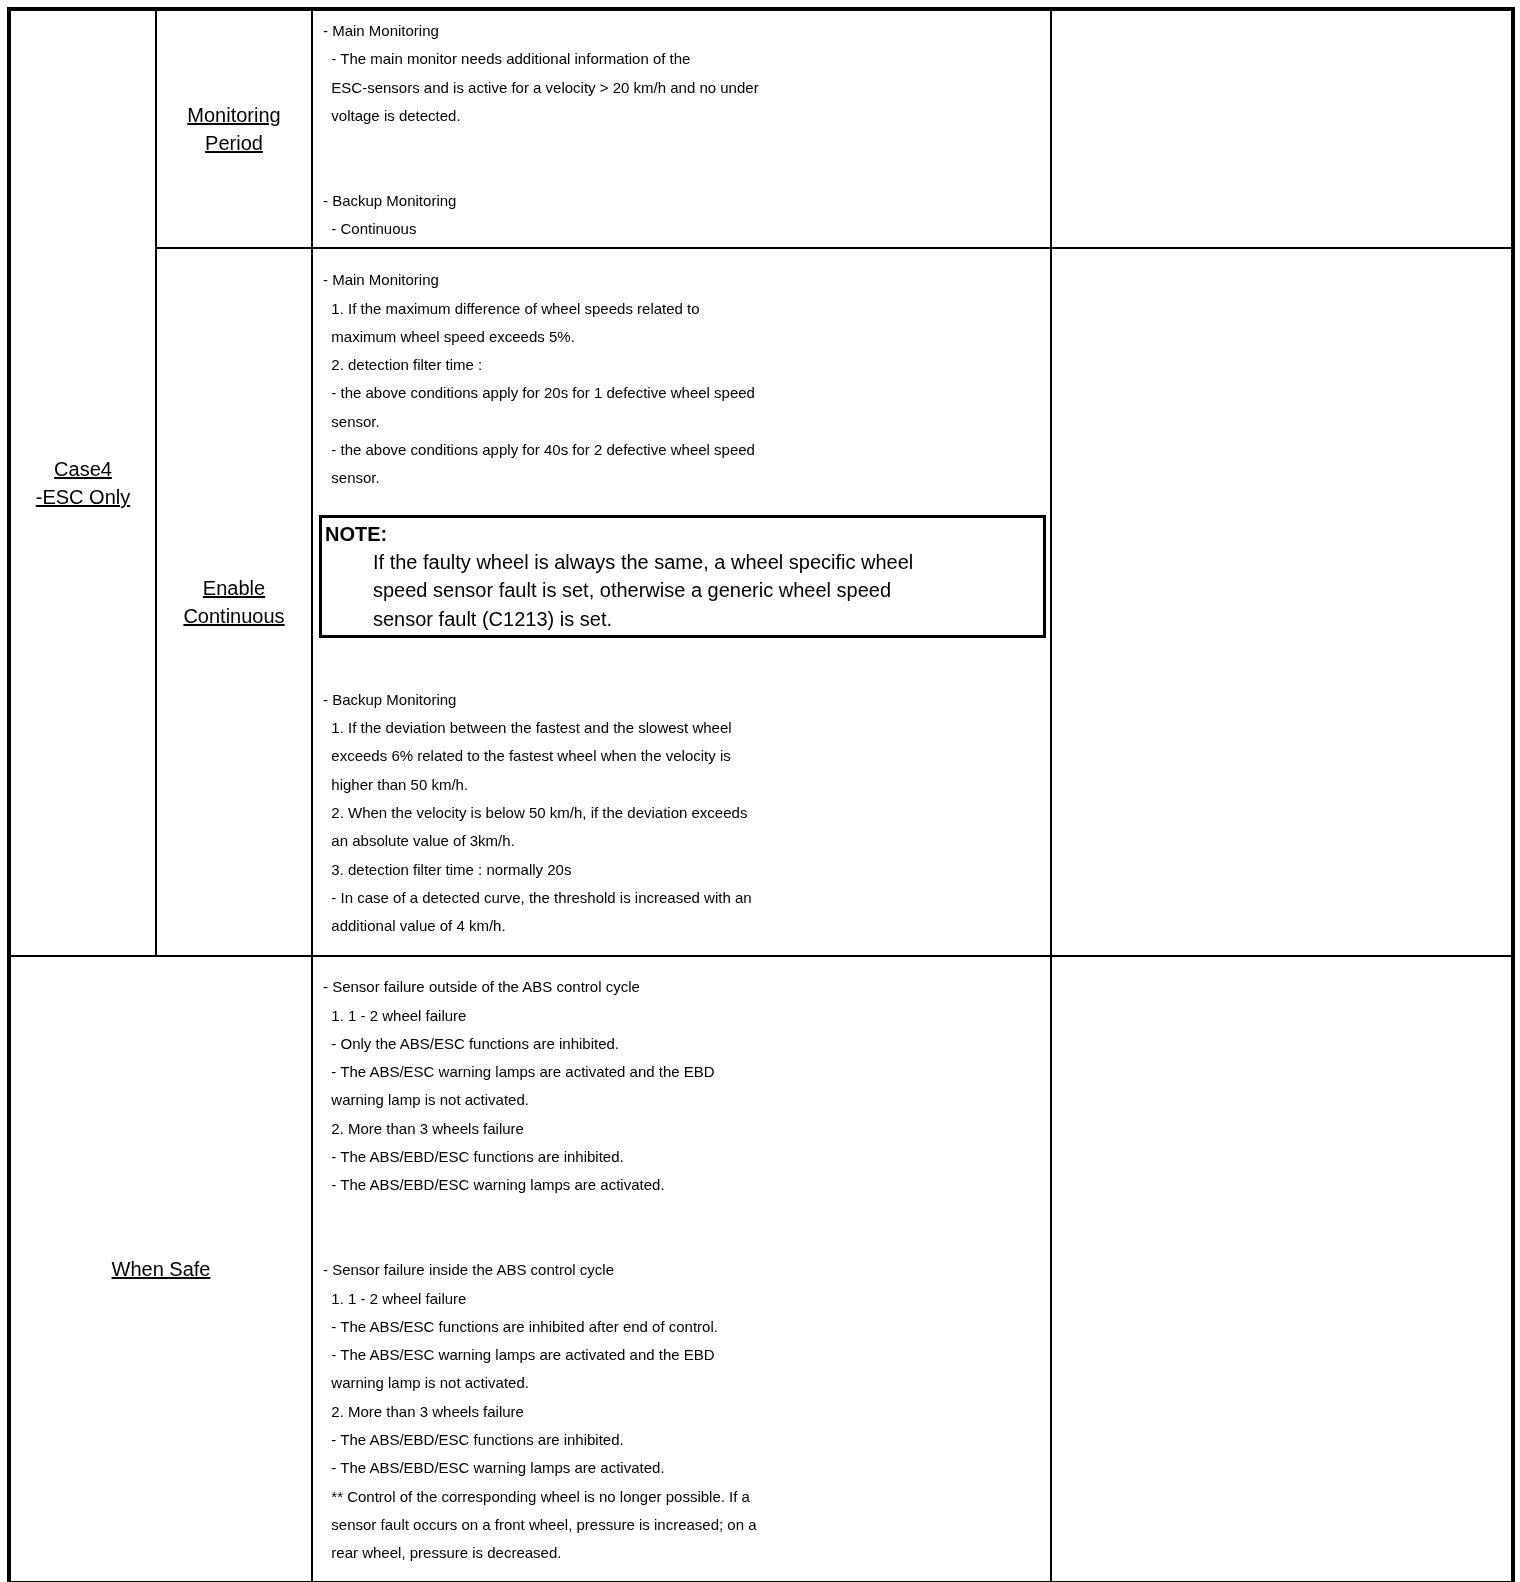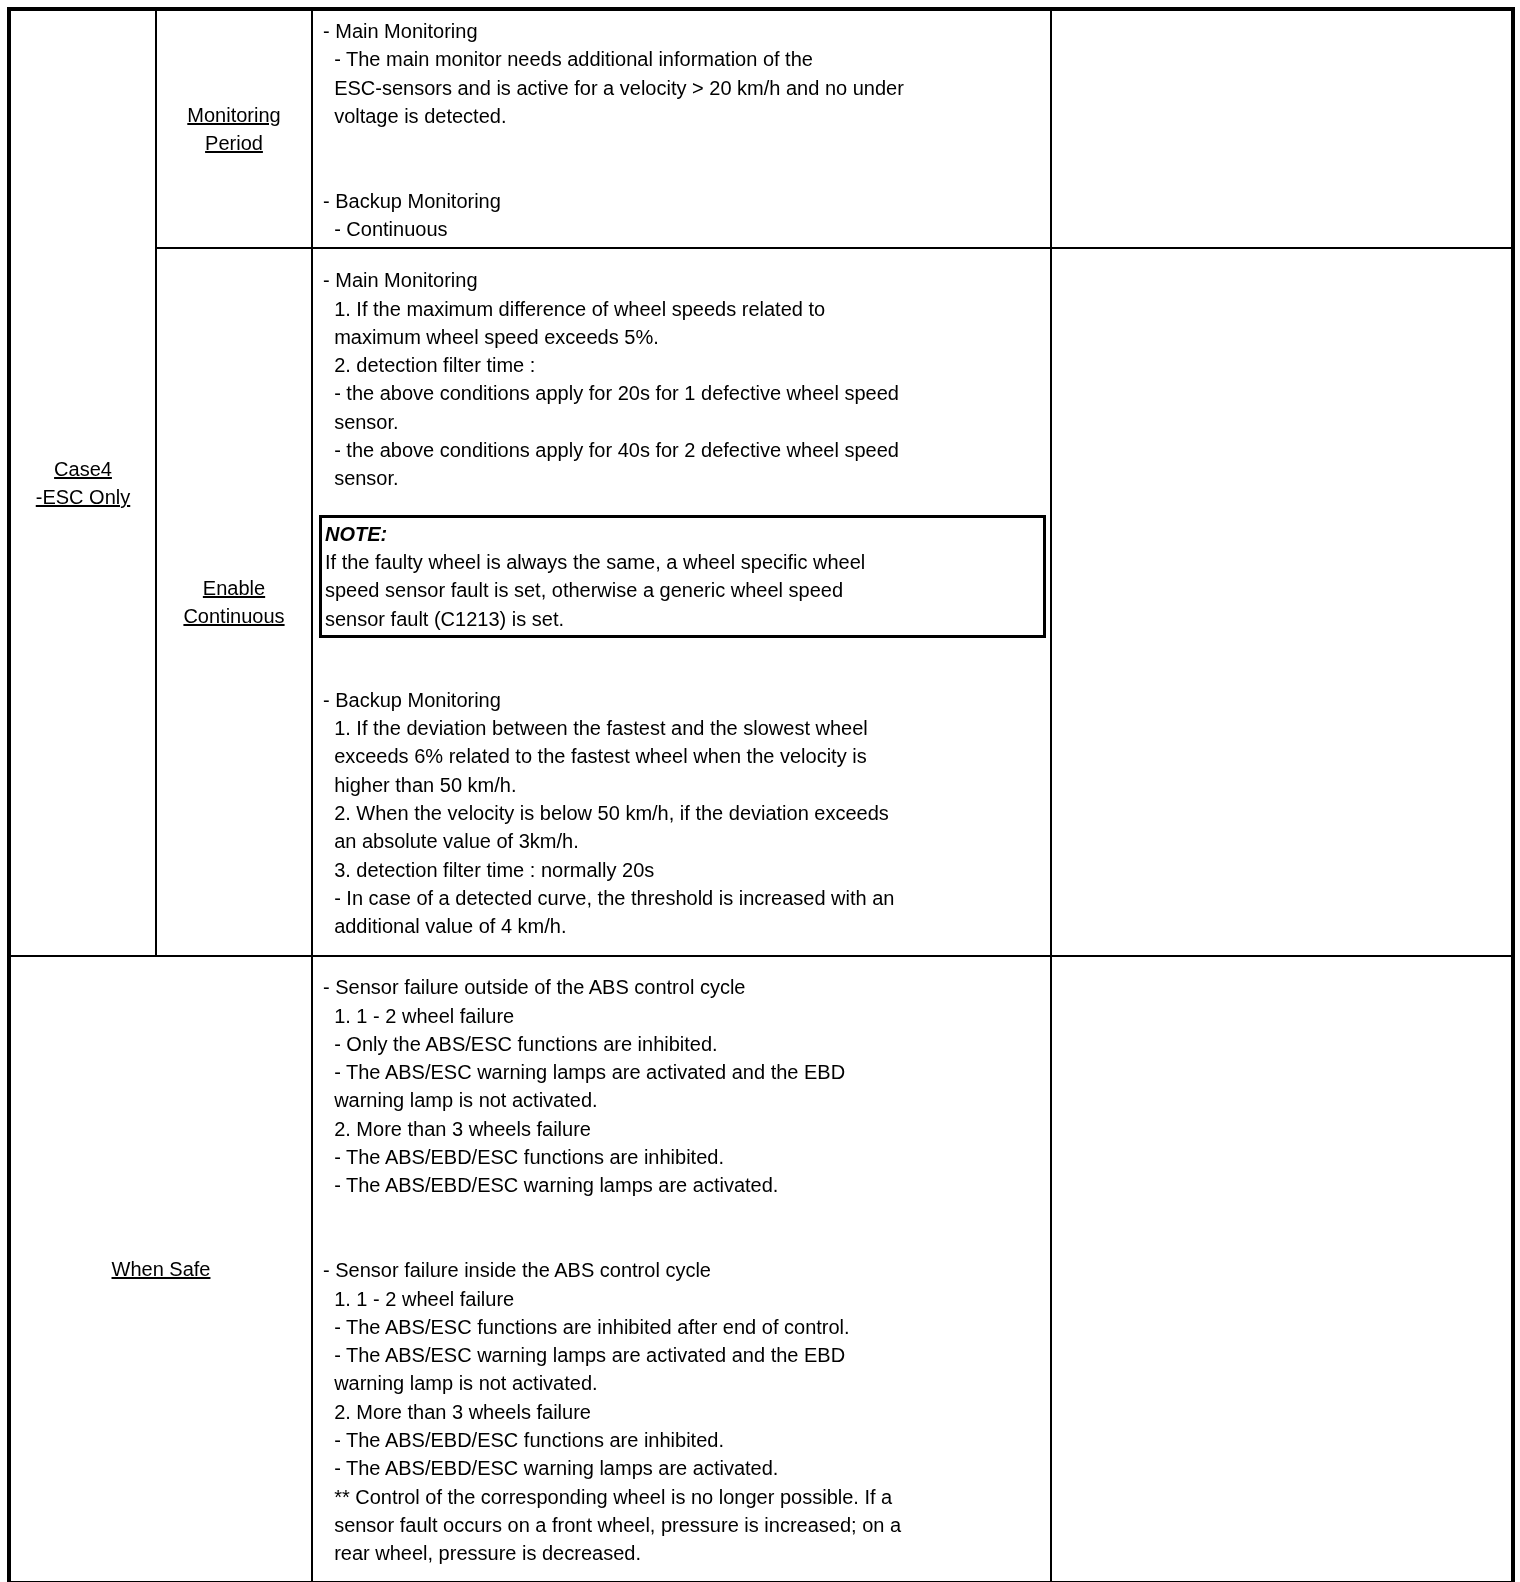--- a/index.html
+++ b/index.html
@@ -35,40 +35,40 @@
     text-align: center;
     font-size: 20px;
     line-height: 28px;
     white-space: pre-line;
     text-decoration: underline;
   }
   .content-cell {
     vertical-align: top;
   }
   .content {
-    font-size: 20px;
+    font-size: 15px;
     line-height: 28.3px;
     white-space: pre-wrap;
     padding: 6px 6px 4px 10px;
   }
   .content.no-bottom-pad { padding-bottom: 0; }
   .note-box {
     border: 3px solid #000000;
     margin: 22px 4px 42px 6px;
     padding: 2px 4px 2px 3px;
     font-size: 20px;
     line-height: 28.3px;
   }
   .note-title {
     font-weight: bold;
     white-space: pre-wrap;
-    font-style: italic;
   }
   .note-body {
     white-space: pre-wrap;
+    margin-left: 48px;
   }
   tr.row-monitoring { height: 229px; }
   tr.row-enable { height: 708px; }
   tr.row-failsafe { height: 627px; }
 </style>
 </head>
 <body>
 
 <table class="doc-table">
   <colgroup>

